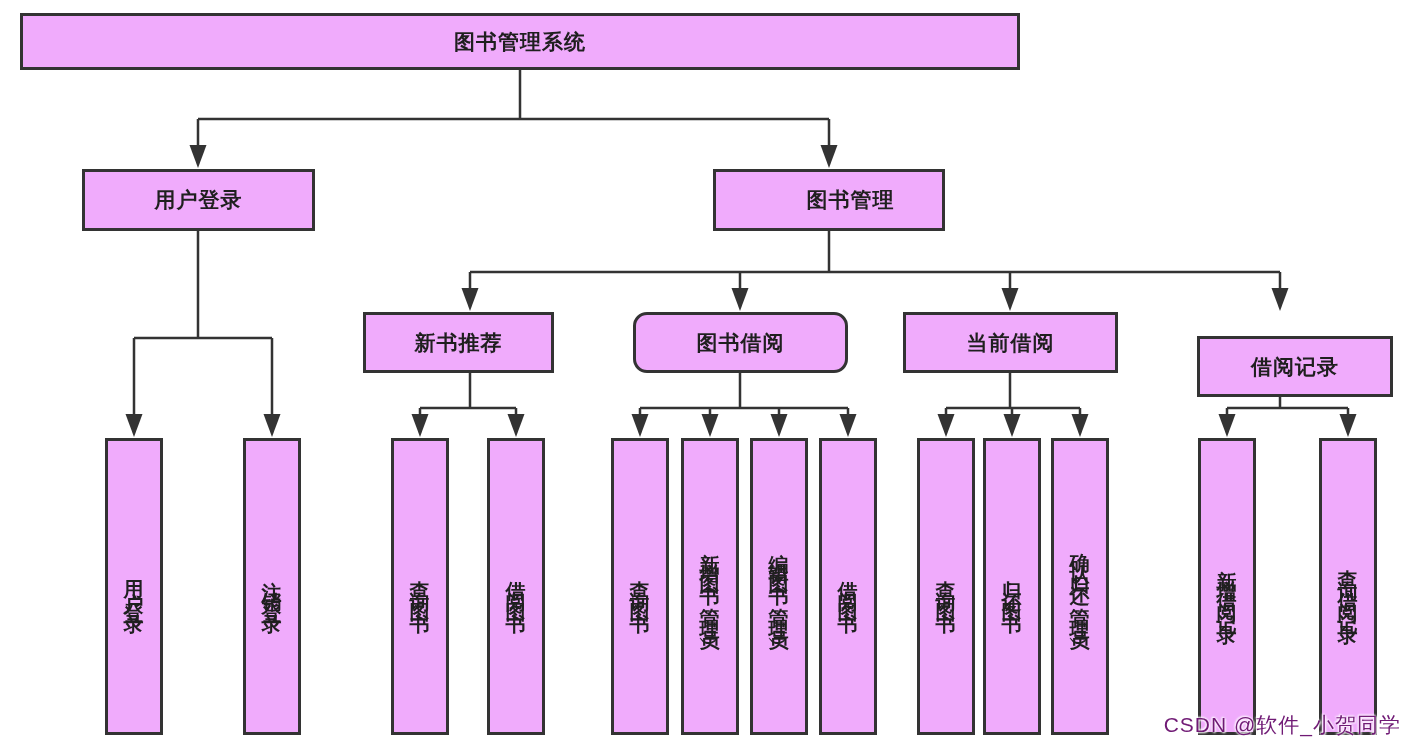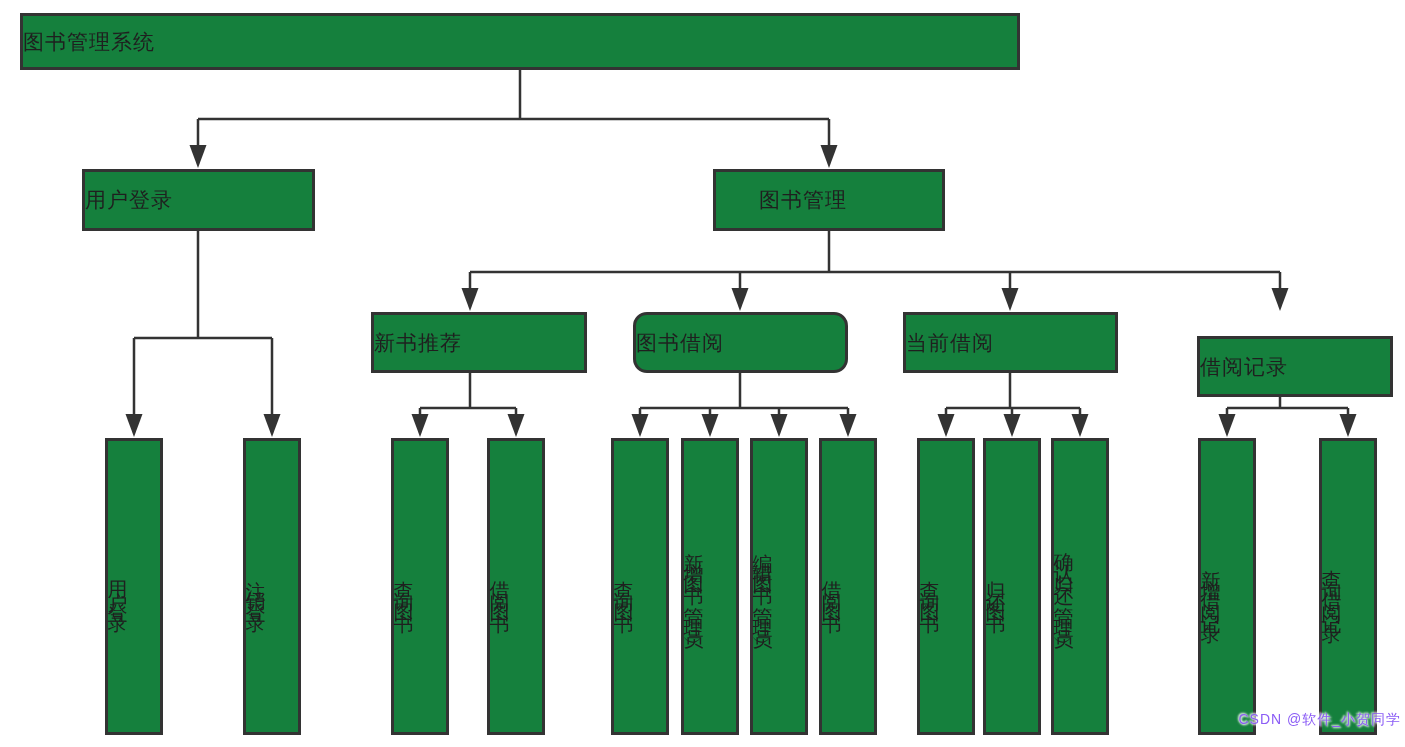--- a/index.html
+++ b/index.html
@@ -9,46 +9,47 @@
     height: 747px;
     background: #ffffff;
     font-family: "Liberation Sans", sans-serif;
     overflow: hidden;
   }
   .connectors { position: absolute; left: 0; top: 0; width: 1405px; height: 747px; }
   .box {
     position: absolute;
     box-sizing: border-box;
     border: 3px solid #333333;
-    background: #15803d;
+    background: #f0abfc;
     display: flex;
     align-items: center;
-    justify-content: flex-start;
+    justify-content: center;
     color: #1f1f1f;
+    font-weight: bold;
   }
   .hlabel { font-size: 21px; letter-spacing: 1px; }
   .root  { left: 20px;  top: 13px;  width: 1000px; height: 57px; }
   .lvl2  { top: 169px; height: 62px; }
   .lvl3  { top: 312px; height: 61px; }
   .leaf  { top: 438px; width: 58px; height: 297px; }
   .vlabel {
     writing-mode: vertical-rl;
     text-orientation: mixed;
     font-size: 20px;
     line-height: 1;
     letter-spacing: 11px;
     white-space: nowrap;
     color: #1f1f1f;
   }
   .watermark {
     position: absolute;
     right: 4px;
     top: 711px;
-    font-size: 14px;
-    color: #8b5cf6;
+    font-size: 21px;
+    color: #701a75;
     text-shadow: 0 0 3px #ffffff, 1px 1px 2px #ffffff, -1px -1px 2px #ffffff;
     z-index: 5;
     letter-spacing: 1px;
   }
 </style>
 </head>
 <body>
 
 <div class="canvas">
 
@@ -101,21 +102,21 @@
     <span class="hlabel">图书管理系统</span>
   </div>
 
   <div class="box lvl2" style="left:82px; width:233px;">
     <span class="hlabel">用户登录</span>
   </div>
   <div class="box lvl2" style="left:713px; width:232px;padding-left:43px;">
     <span class="hlabel">图书管理</span>
   </div>
 
-  <div class="box lvl3" style="left:363px; width:216px;margin-left:8px;">
+  <div class="box lvl3" style="left:363px; width:191px;">
     <span class="hlabel">新书推荐</span>
   </div>
   <div class="box lvl3" style="left:633px; width:215px;border-radius:14px;">
     <span class="hlabel">图书借阅</span>
   </div>
   <div class="box lvl3" style="left:903px; width:215px;">
     <span class="hlabel">当前借阅</span>
   </div>
   <div class="box lvl3" style="left:1197px; width:196px;margin-top:24px;">
     <span class="hlabel">借阅记录</span>

